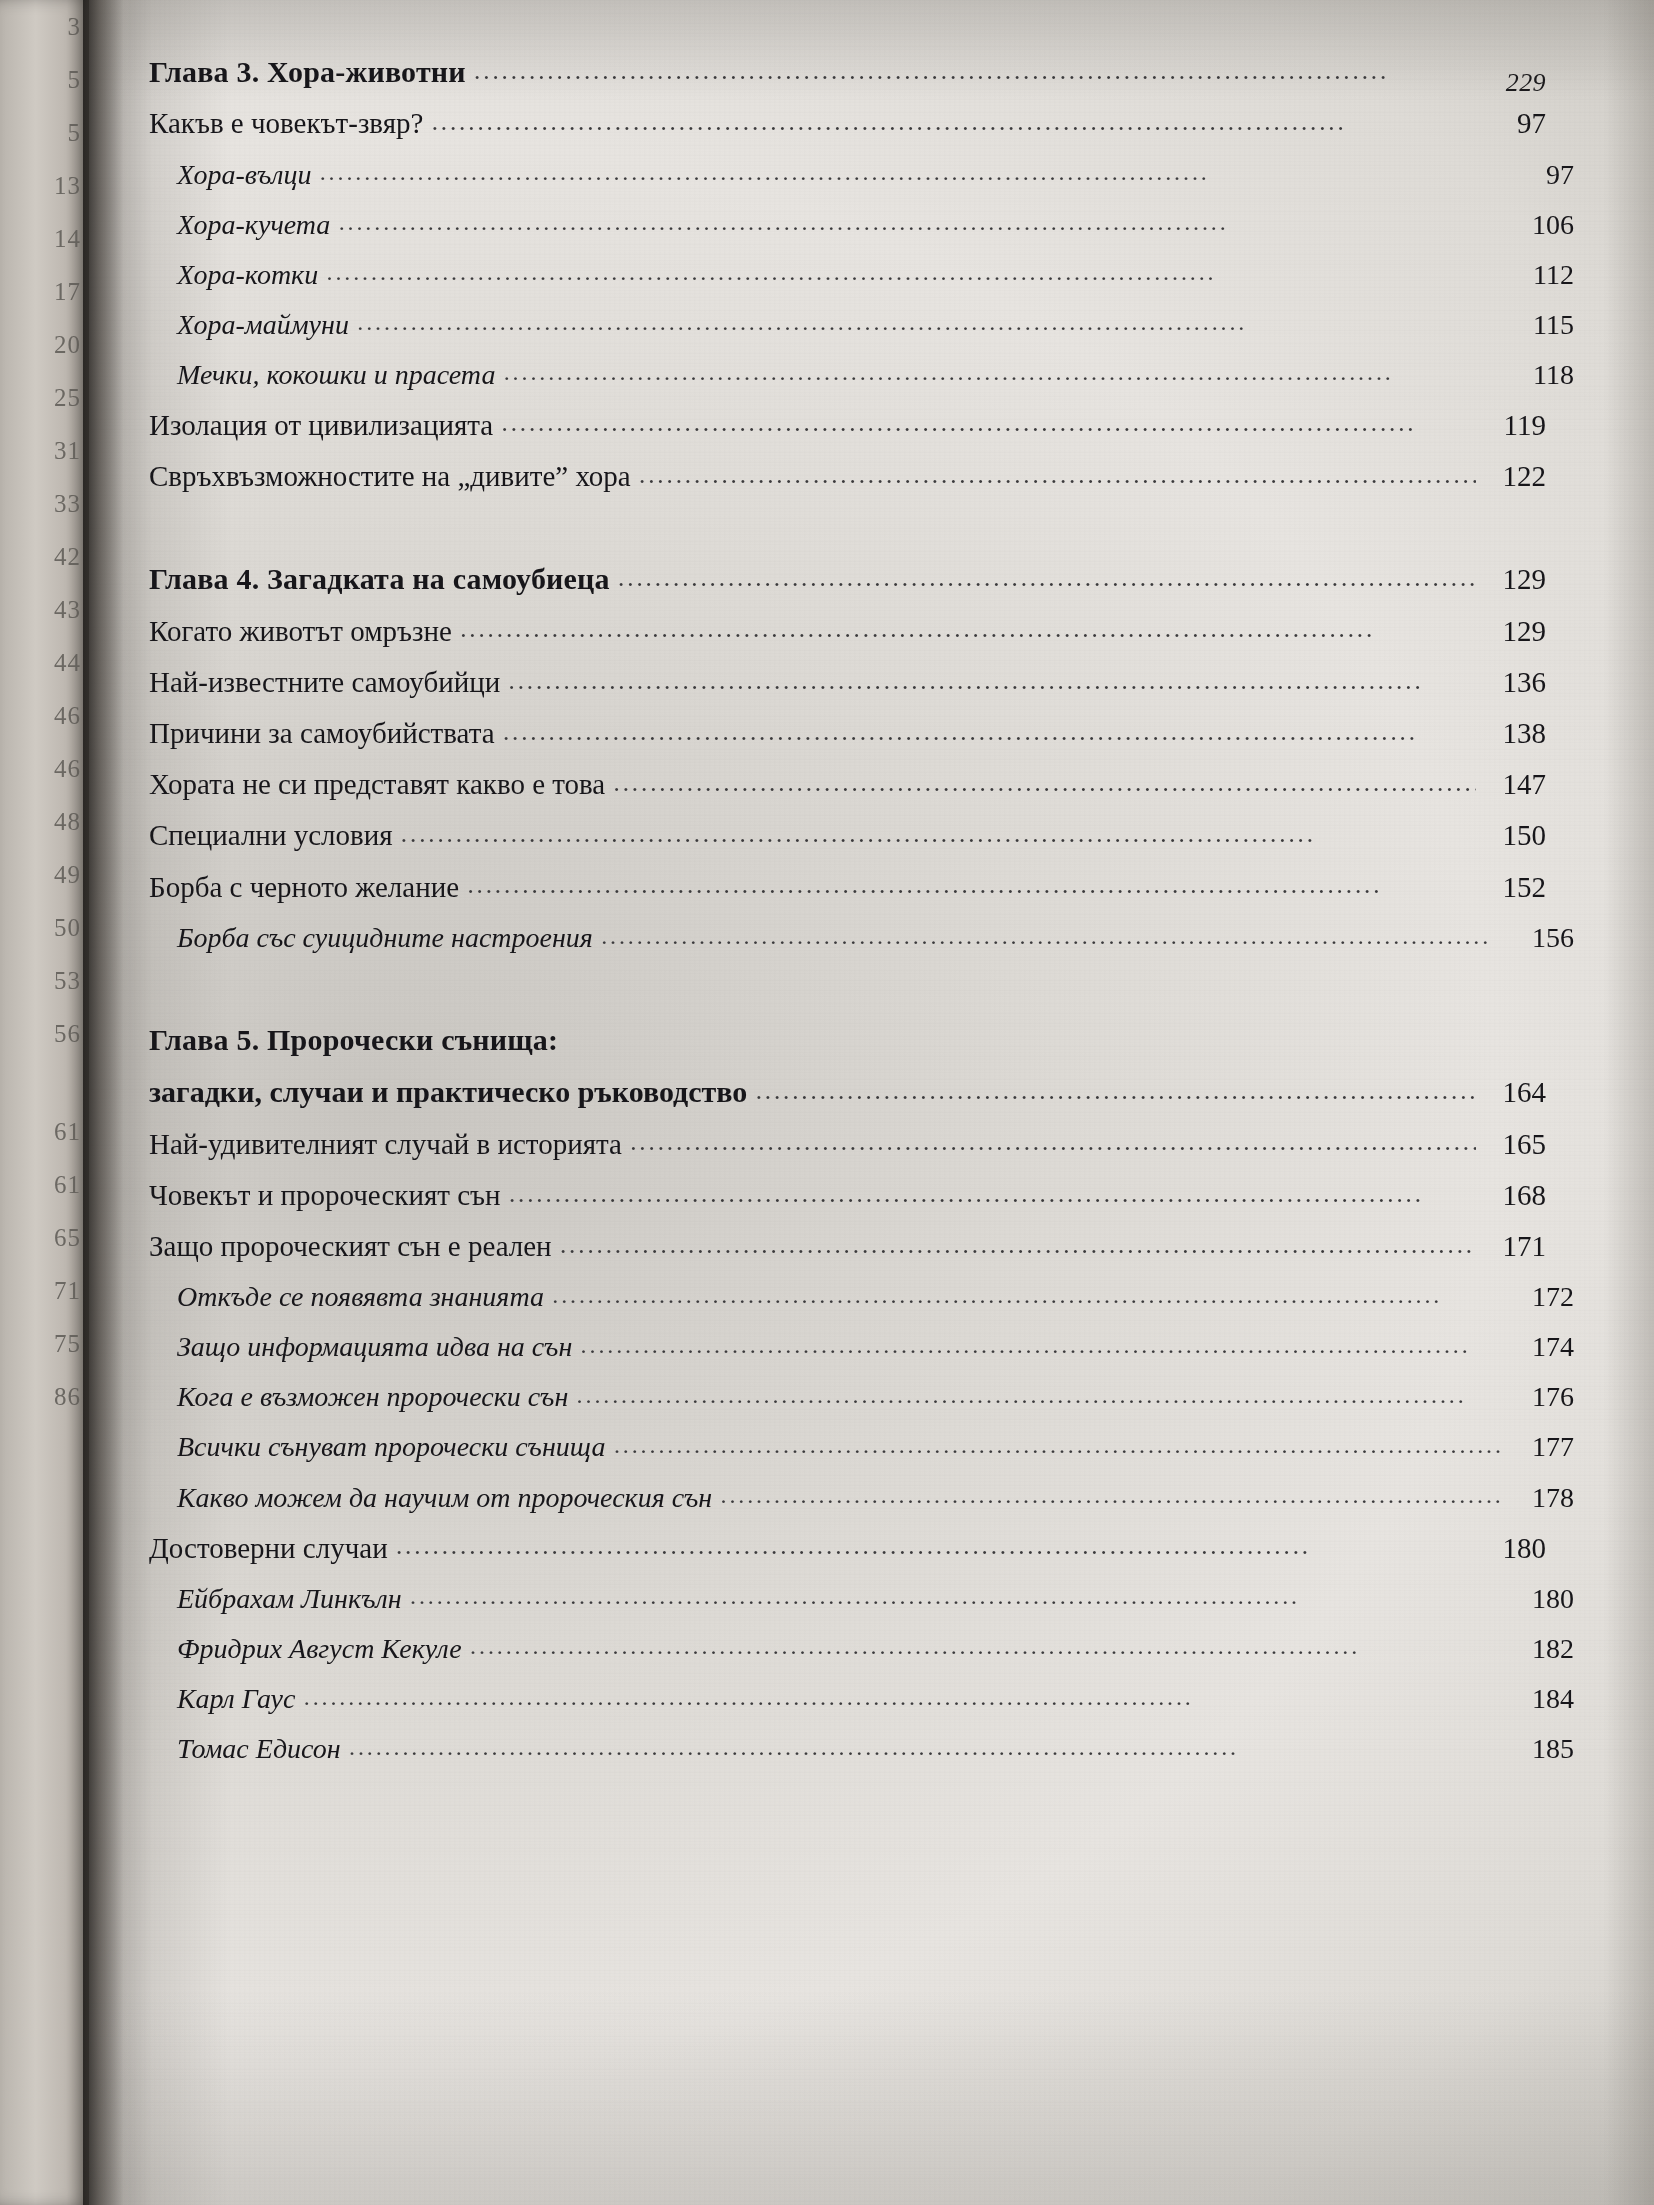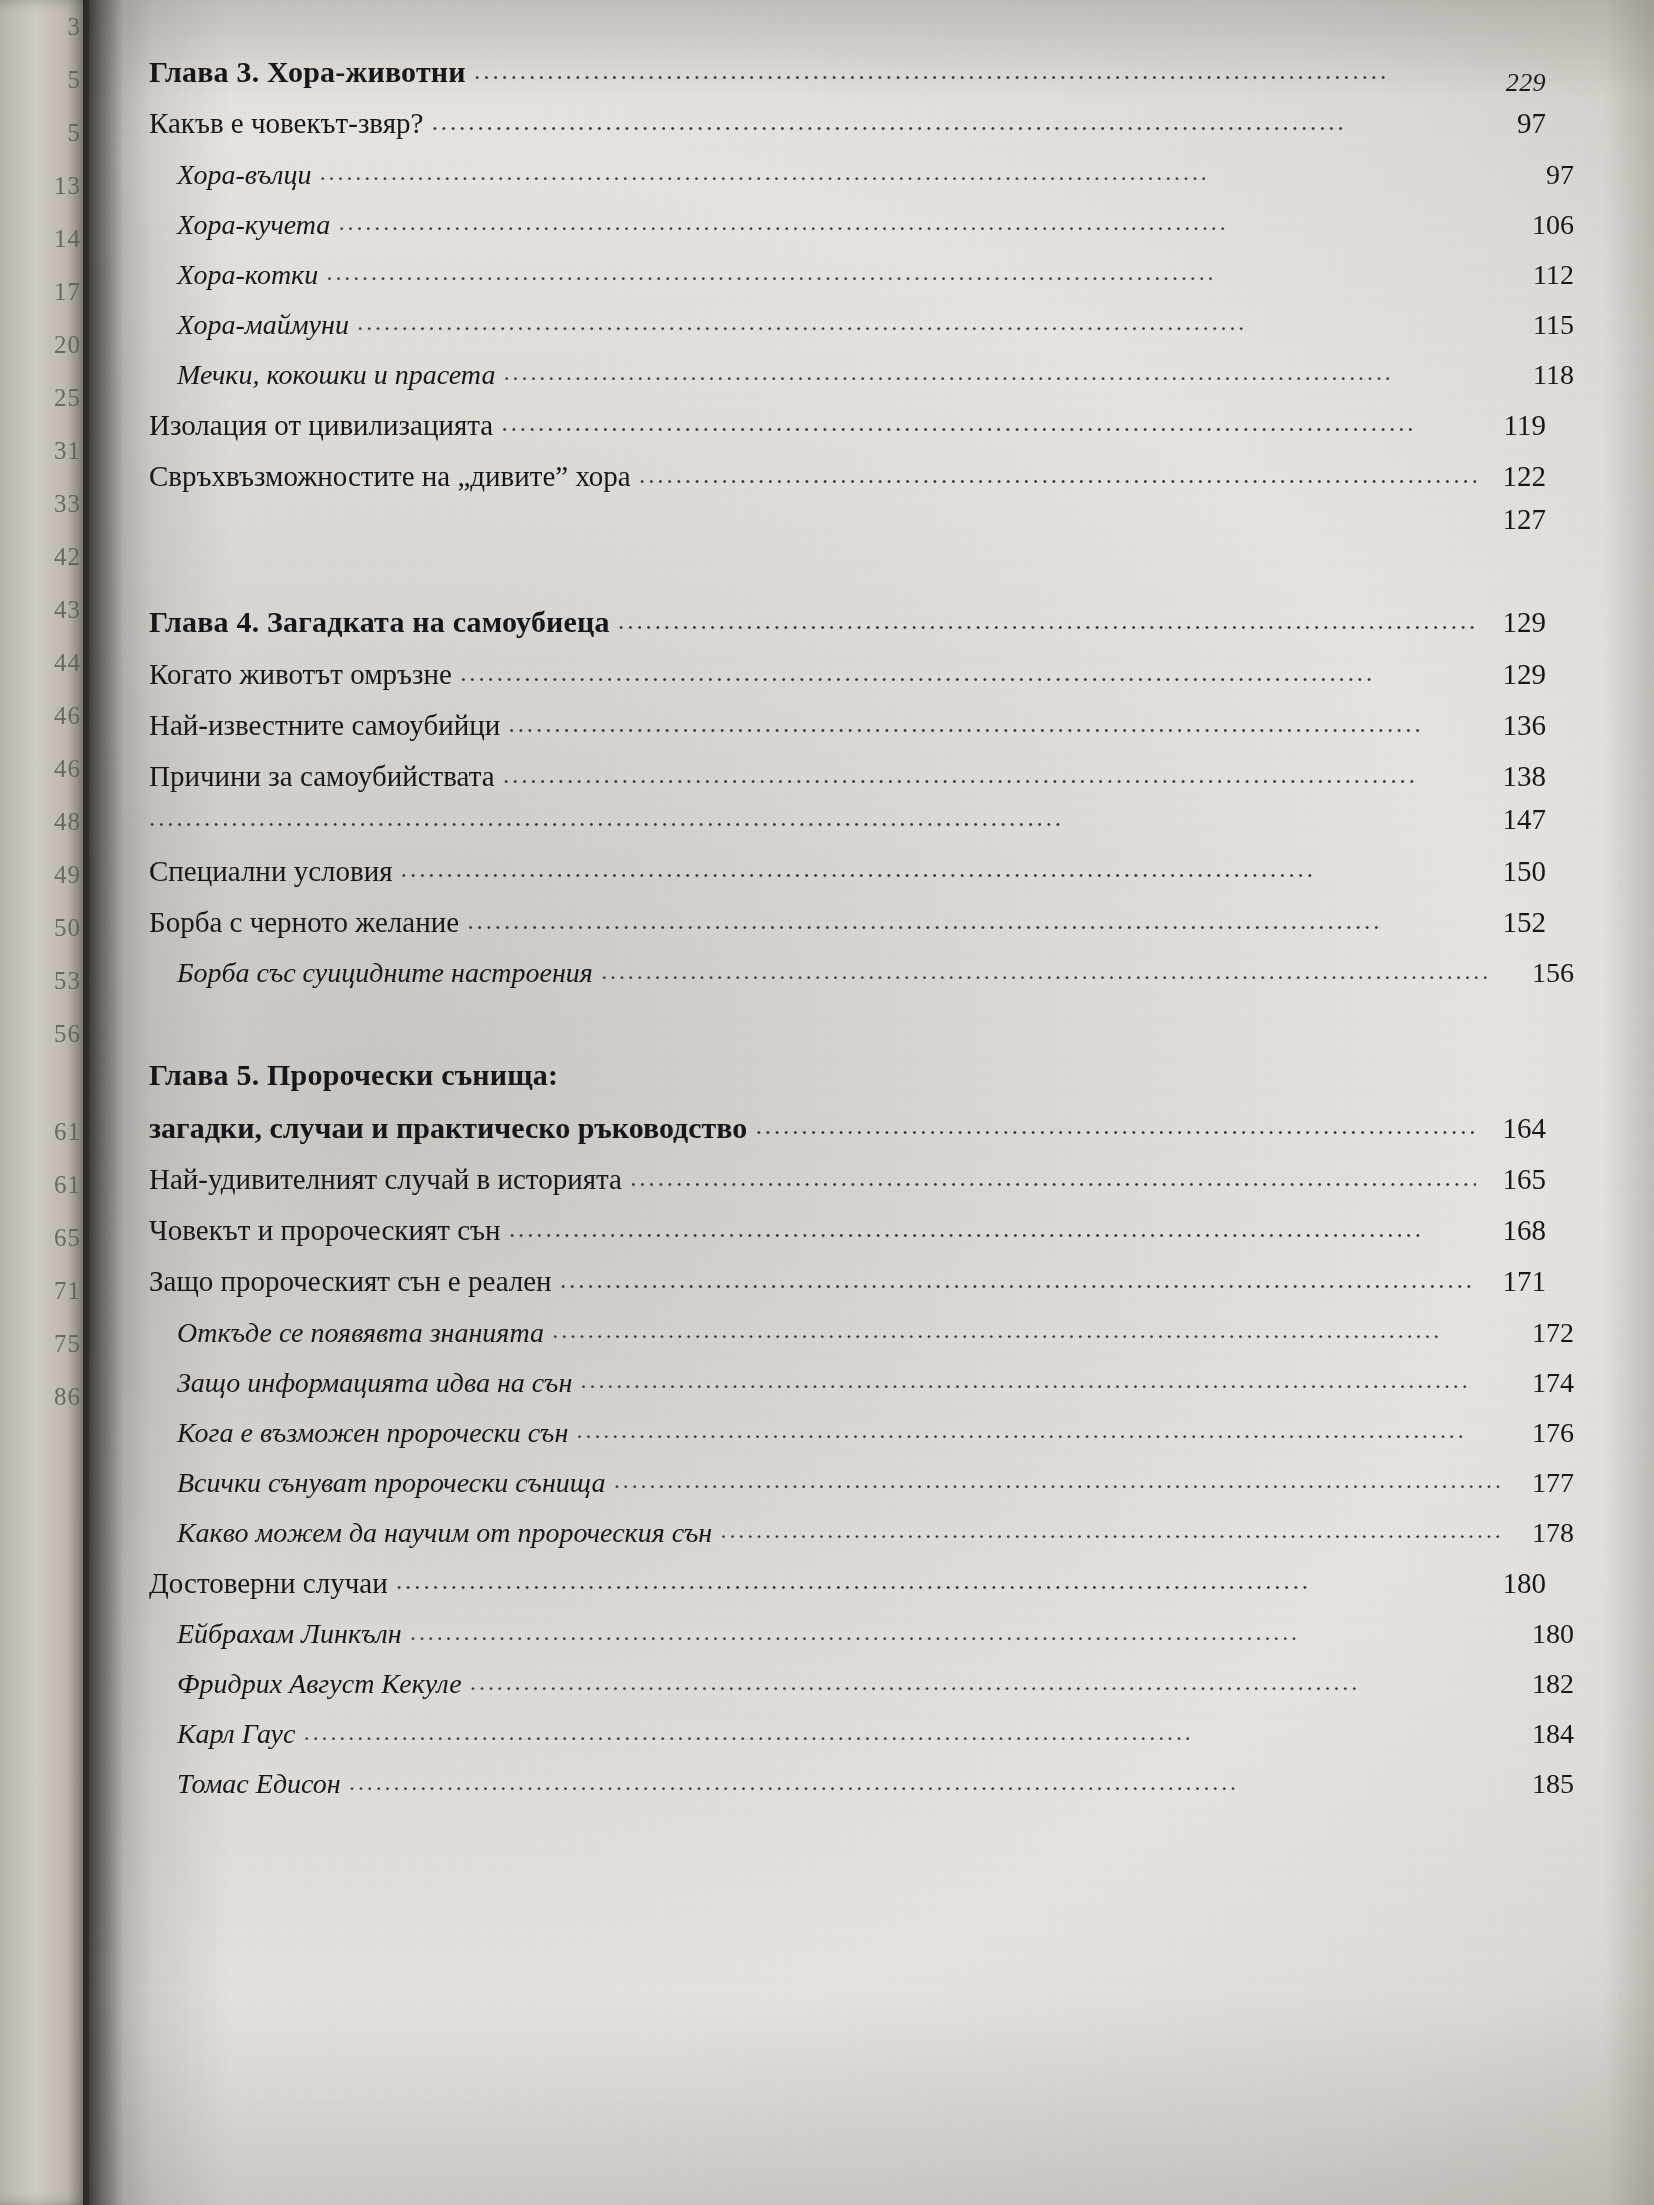--- a/index.html
+++ b/index.html
@@ -276,25 +276,20 @@
         <div class="toc-line lvl-section">
           <span class="label">Изолация от цивилизацията</span>
           <span class="dots">....................................................................................................</span>
           <span class="page">119</span>
         </div>
         <div class="toc-line lvl-section">
           <span class="label">Свръхвъзможностите на „дивите” хора</span>
           <span class="dots">....................................................................................................</span>
           <span class="page">122</span>
         </div>
-        <div class="toc-line lvl-section">
-          <span class="label"></span>
-          <span class="dots" style="visibility:hidden">....................................................................................................</span>
-          <span class="page">127</span>
-        </div>
       </div>
 
       <div class="chapter-gap"></div>
 
       <div class="chapter-block">
         <div class="toc-line lvl-chapter">
           <span class="label">Глава 4. Загадката на самоубиеца</span>
           <span class="dots">....................................................................................................</span>
           <span class="page">129</span>
         </div>
@@ -308,20 +303,21 @@
           <span class="label">Най-известните самоубийци</span>
           <span class="dots">....................................................................................................</span>
           <span class="page">136</span>
         </div>
         <div class="toc-line lvl-section">
           <span class="label">Причини за самоубийствата</span>
           <span class="dots">....................................................................................................</span>
           <span class="page">138</span>
         </div>
         <div class="toc-line lvl-section">
+          <span class="label">Хората не си представят какво е това</span>
           <span class="dots">....................................................................................................</span>
           <span class="page">147</span>
         </div>
         <div class="toc-line lvl-section">
           <span class="label">Специални условия</span>
           <span class="dots">....................................................................................................</span>
           <span class="page">150</span>
         </div>
         <div class="toc-line lvl-section">
           <span class="label">Борба с черното желание</span>

